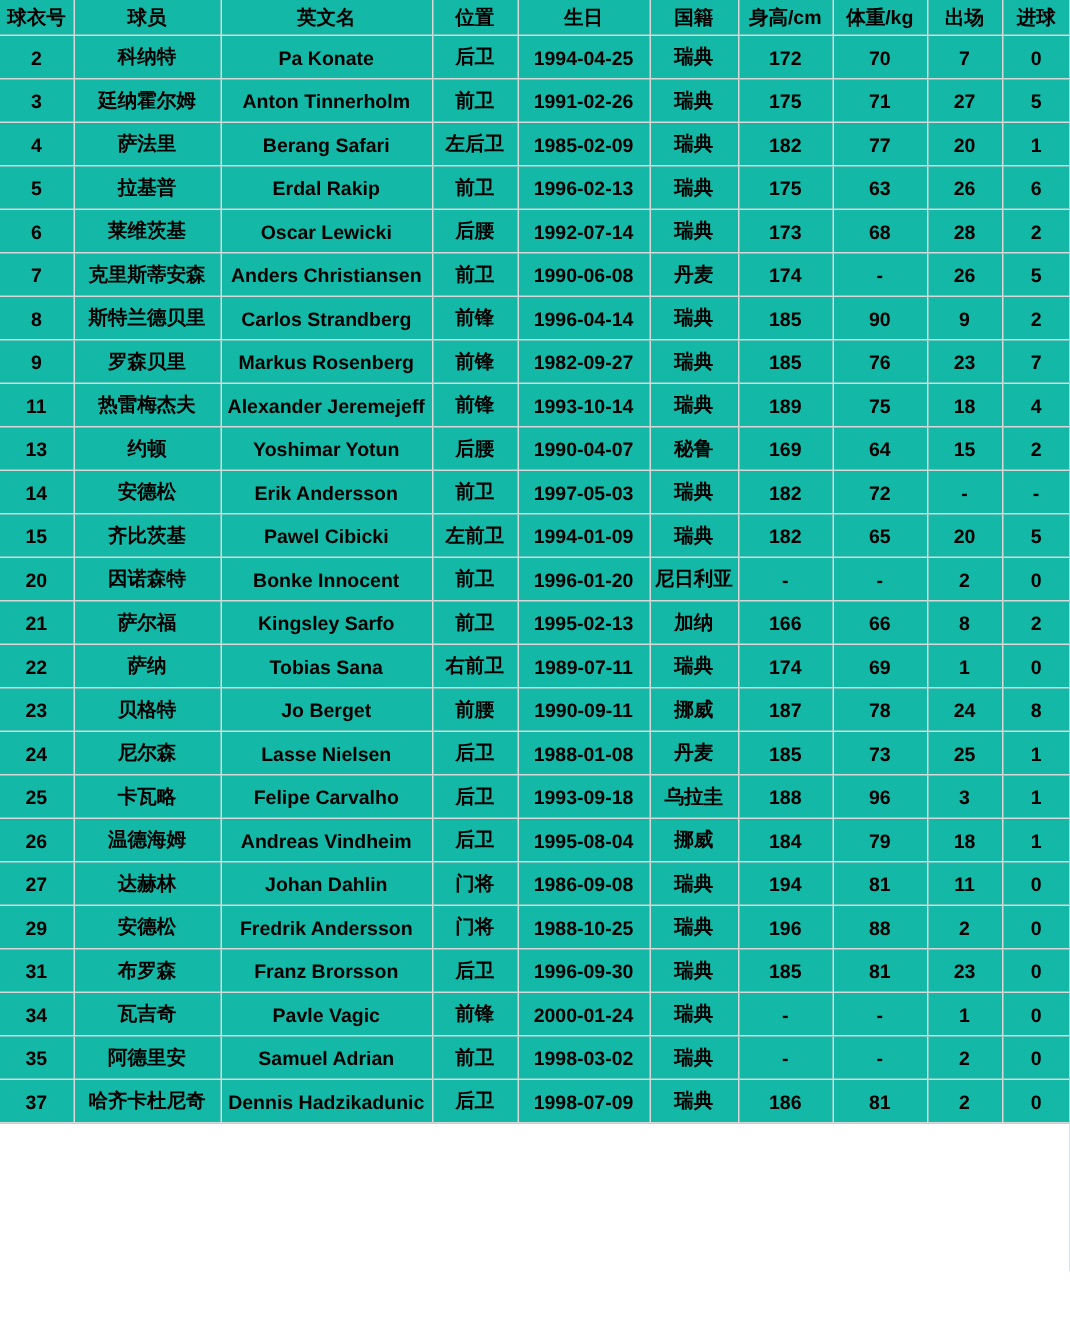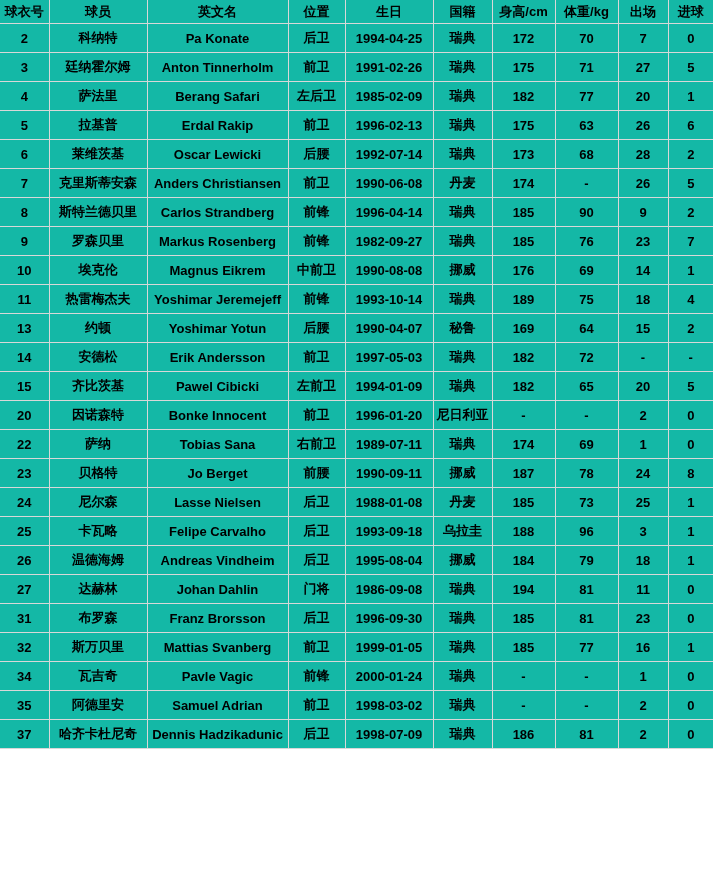--- a/index.html
+++ b/index.html
@@ -176,35 +176,23 @@
         <td>Markus Rosenberg</td>
         <td>前锋</td>
         <td>1982-09-27</td>
         <td>瑞典</td>
         <td>185</td>
         <td>76</td>
         <td>23</td>
         <td>7</td>
       </tr>
       <tr>
-        <td>10</td>
-        <td>埃克伦</td>
-        <td>Magnus Eikrem</td>
-        <td>中前卫</td>
-        <td>1990-08-08</td>
-        <td>挪威</td>
-        <td>176</td>
-        <td>69</td>
-        <td>14</td>
-        <td>1</td>
-      </tr>
-      <tr>
         <td>11</td>
         <td>热雷梅杰夫</td>
-        <td>Yoshimar Jeremejeff</td>
+        <td>Alexander Jeremejeff</td>
         <td>前锋</td>
         <td>1993-10-14</td>
         <td>瑞典</td>
         <td>189</td>
         <td>75</td>
         <td>18</td>
         <td>4</td>
       </tr>
       <tr>
         <td>13</td>
@@ -246,20 +234,32 @@
         <td>20</td>
         <td>因诺森特</td>
         <td>Bonke Innocent</td>
         <td>前卫</td>
         <td>1996-01-20</td>
         <td>尼日利亚</td>
         <td>-</td>
         <td>-</td>
         <td>2</td>
         <td>0</td>
+      </tr>
+      <tr>
+        <td>21</td>
+        <td>萨尔福</td>
+        <td>Kingsley Sarfo</td>
+        <td>前卫</td>
+        <td>1995-02-13</td>
+        <td>加纳</td>
+        <td>166</td>
+        <td>66</td>
+        <td>8</td>
+        <td>2</td>
       </tr>
       <tr>
         <td>22</td>
         <td>萨纳</td>
         <td>Tobias Sana</td>
         <td>右前卫</td>
         <td>1989-07-11</td>
         <td>瑞典</td>
         <td>174</td>
         <td>69</td>
@@ -320,42 +320,42 @@
         <td>Johan Dahlin</td>
         <td>门将</td>
         <td>1986-09-08</td>
         <td>瑞典</td>
         <td>194</td>
         <td>81</td>
         <td>11</td>
         <td>0</td>
       </tr>
       <tr>
+        <td>29</td>
+        <td>安德松</td>
+        <td>Fredrik Andersson</td>
+        <td>门将</td>
+        <td>1988-10-25</td>
+        <td>瑞典</td>
+        <td>196</td>
+        <td>88</td>
+        <td>2</td>
+        <td>0</td>
+      </tr>
+      <tr>
         <td>31</td>
         <td>布罗森</td>
         <td>Franz Brorsson</td>
         <td>后卫</td>
         <td>1996-09-30</td>
         <td>瑞典</td>
         <td>185</td>
         <td>81</td>
         <td>23</td>
         <td>0</td>
-      </tr>
-      <tr>
-        <td>32</td>
-        <td>斯万贝里</td>
-        <td>Mattias Svanberg</td>
-        <td>前卫</td>
-        <td>1999-01-05</td>
-        <td>瑞典</td>
-        <td>185</td>
-        <td>77</td>
-        <td>16</td>
-        <td>1</td>
       </tr>
       <tr>
         <td>34</td>
         <td>瓦吉奇</td>
         <td>Pavle Vagic</td>
         <td>前锋</td>
         <td>2000-01-24</td>
         <td>瑞典</td>
         <td>-</td>
         <td>-</td>

